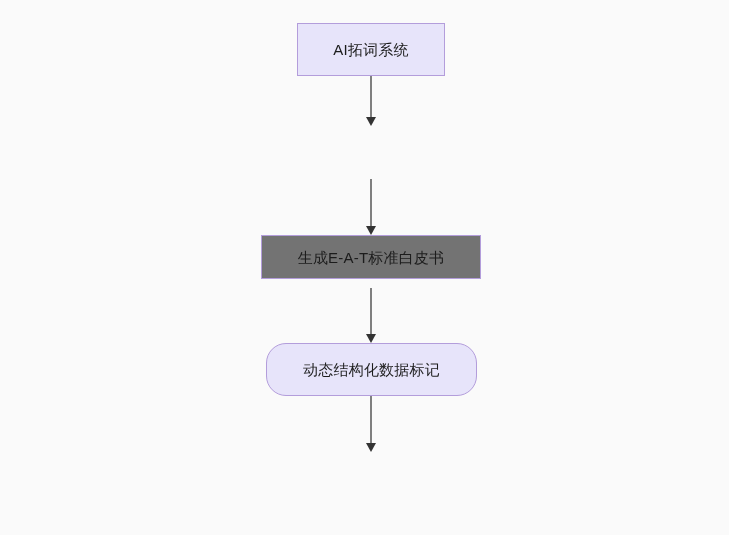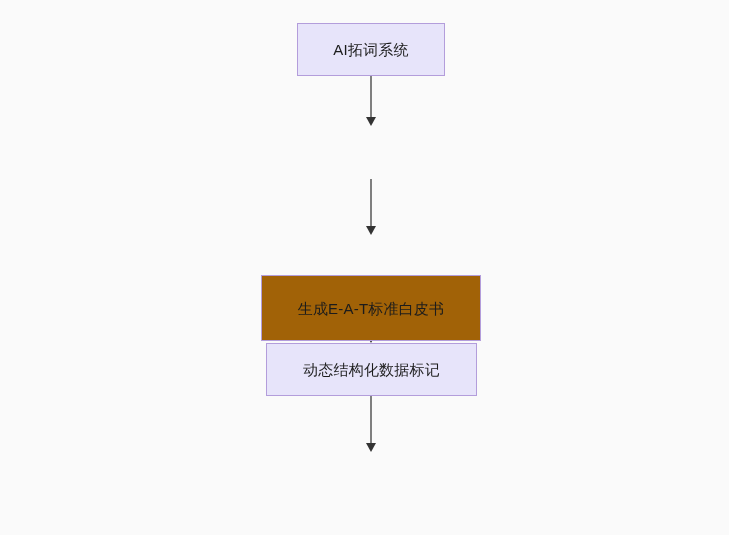--- a/index.html
+++ b/index.html
@@ -77,22 +77,22 @@
   <div class="connector" style="left: 358px; top: 396px; height: 56px;">
     <div class="line" style="background: rgb(127, 127, 127);"></div>
     <div class="head" style="border-top-color: rgb(51, 51, 51);"></div>
   </div>
 
   <div class="node" style="left: 297px; top: 13px; width: 148px; height: 53px; background: rgb(231, 228, 250); border-color: rgb(179, 157, 219); color: rgb(28, 28, 28); margin-top: 10px;">
     <span class="node-label">AI拓词系统</span>
   </div>
 
 
-  <div class="node" style="left: 261px; top: 235px; width: 220px; height: 66px; background: #a16207; border-color: rgb(179, 157, 219); color: rgb(28, 28, 28); margin-top: 40px;">
+  <div class="node" style="left: 261px; top: 235px; width: 220px; height: 44px; background: #737373; border-color: rgb(179, 157, 219); color: rgb(28, 28, 28);">
     <span class="node-label">生成E-A-T标准白皮书</span>
   </div>
 
-  <div class="node" style="left: 266px; top: 343px; width: 211px; height: 53px; background: rgb(231, 228, 250); border-color: rgb(179, 157, 219); color: rgb(28, 28, 28);">
+  <div class="node" style="left: 266px; top: 343px; width: 211px; height: 53px; background: rgb(231, 228, 250); border-color: rgb(179, 157, 219); color: rgb(28, 28, 28); border-radius: 20px;">
     <span class="node-label">动态结构化数据标记</span>
   </div>
 
 
 </div>
 
 </body></html>

